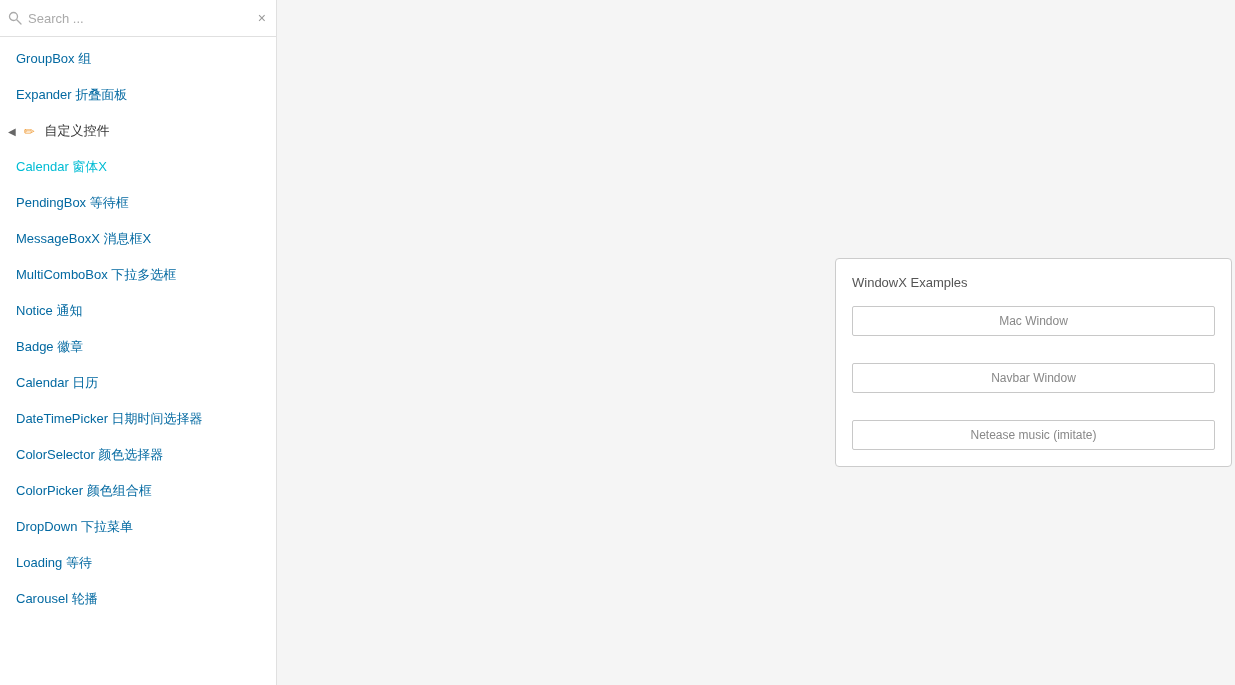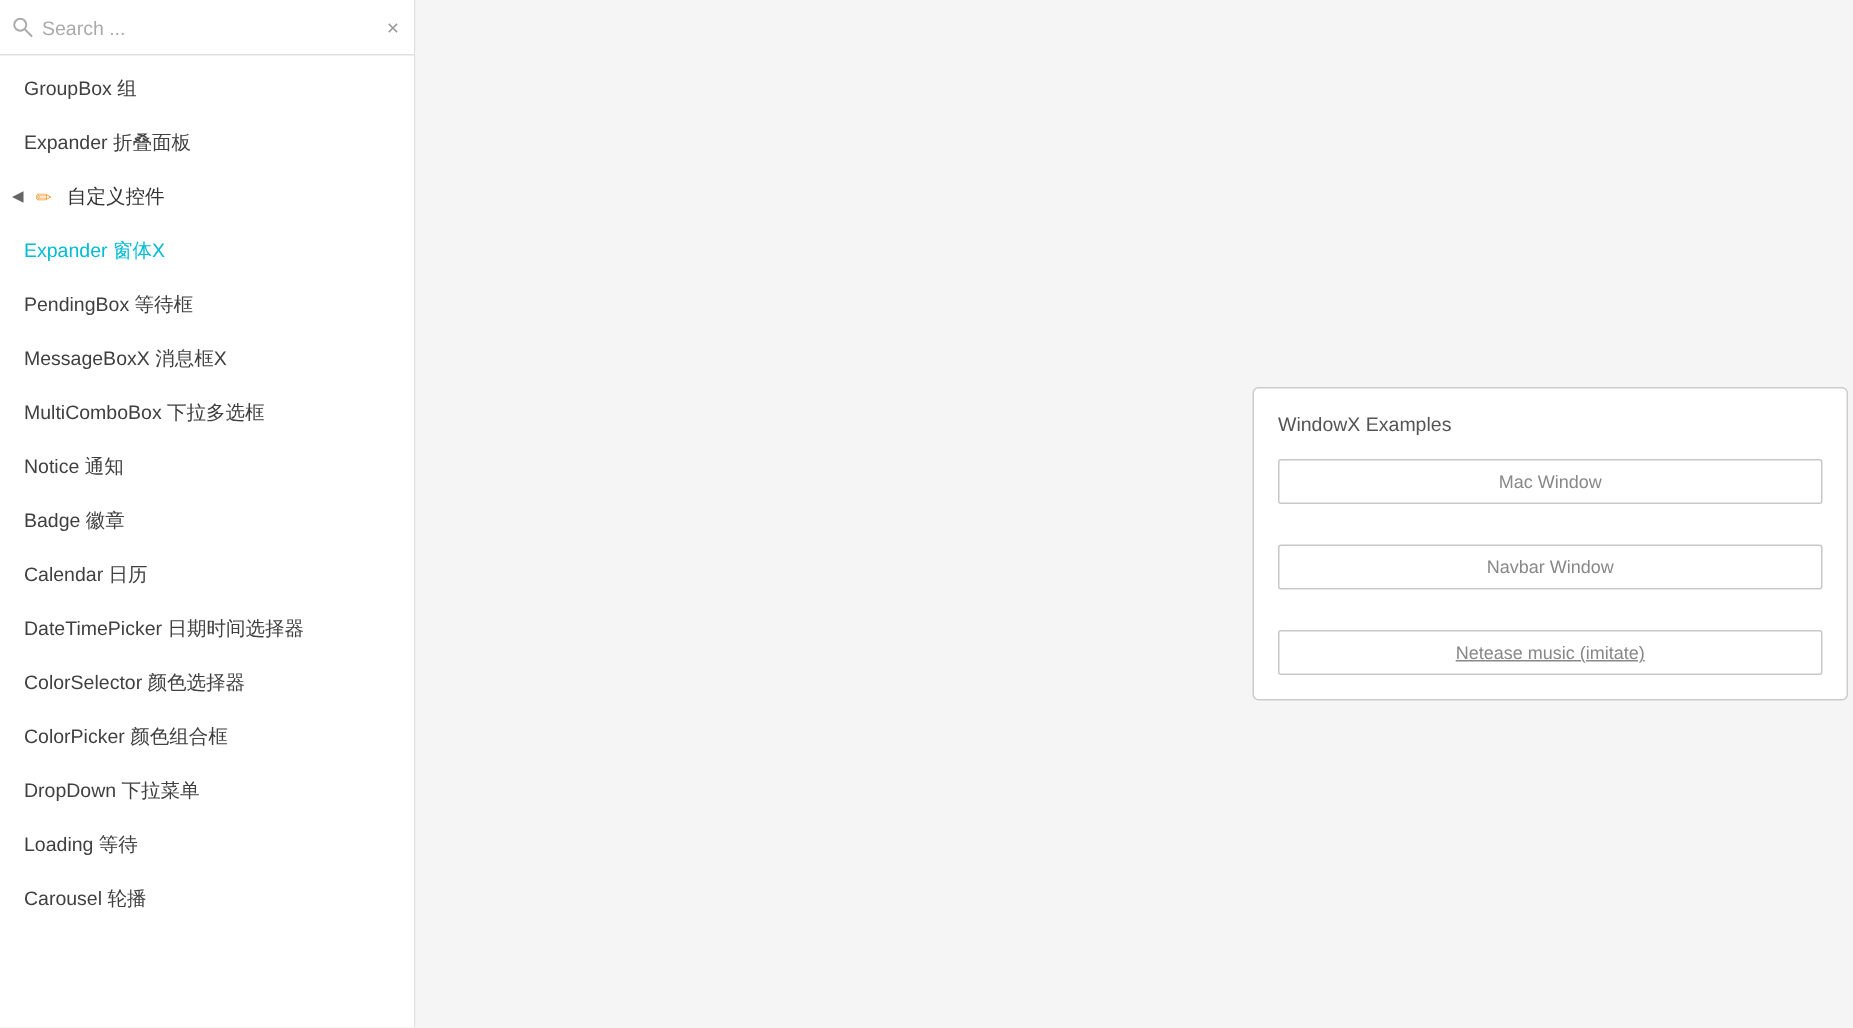--- a/index.html
+++ b/index.html
@@ -69,21 +69,21 @@
 
     .sidebar-list {
       flex: 1;
       overflow-y: auto;
       padding: 4px 0;
     }
 
     .sidebar-item {
       padding: 9px 16px 9px 16px;
       cursor: pointer;
-      color: #404040;
+      color: #0369a1;
       font-size: 13px;
       white-space: nowrap;
       display: flex;
       align-items: center;
       user-select: none;
     }
 
     .sidebar-item.active {
       color: #00bcd4;
     }
@@ -136,21 +136,20 @@
       border-radius: 2px;
       color: #888;
       font-size: 12px;
       cursor: pointer;
       text-align: center;
       font-family: inherit;
     }
 
     .windowx-btn:last-child {
       margin-bottom: 0;
-      text-decoration: underline;
     }
 
     
     .sidebar-list::-webkit-scrollbar {
       width: 4px;
     }
     .sidebar-list::-webkit-scrollbar-thumb {
       background: #ccc;
       border-radius: 2px;
     }
@@ -177,21 +176,21 @@
       </div>
       <div class="sidebar-item">
         <span>Expander 折叠面板</span>
       </div>
       <div class="sidebar-item section-header">
       <span style="font-size:10px;color:#666;margin-right:2px;">◀</span>
       <span style="color:#f0a040;margin-right:4px;">✏</span>
       <span>自定义控件</span>
     </div>
       <div class="sidebar-item active">
-        <span>Expander 窗体X</span>
+        <span>Calendar 窗体X</span>
       </div>
       <div class="sidebar-item">
         <span>PendingBox 等待框</span>
       </div>
       <div class="sidebar-item">
         <span>MessageBoxX 消息框X</span>
       </div>
       <div class="sidebar-item">
         <span>MultiComboBox 下拉多选框</span>
       </div>

